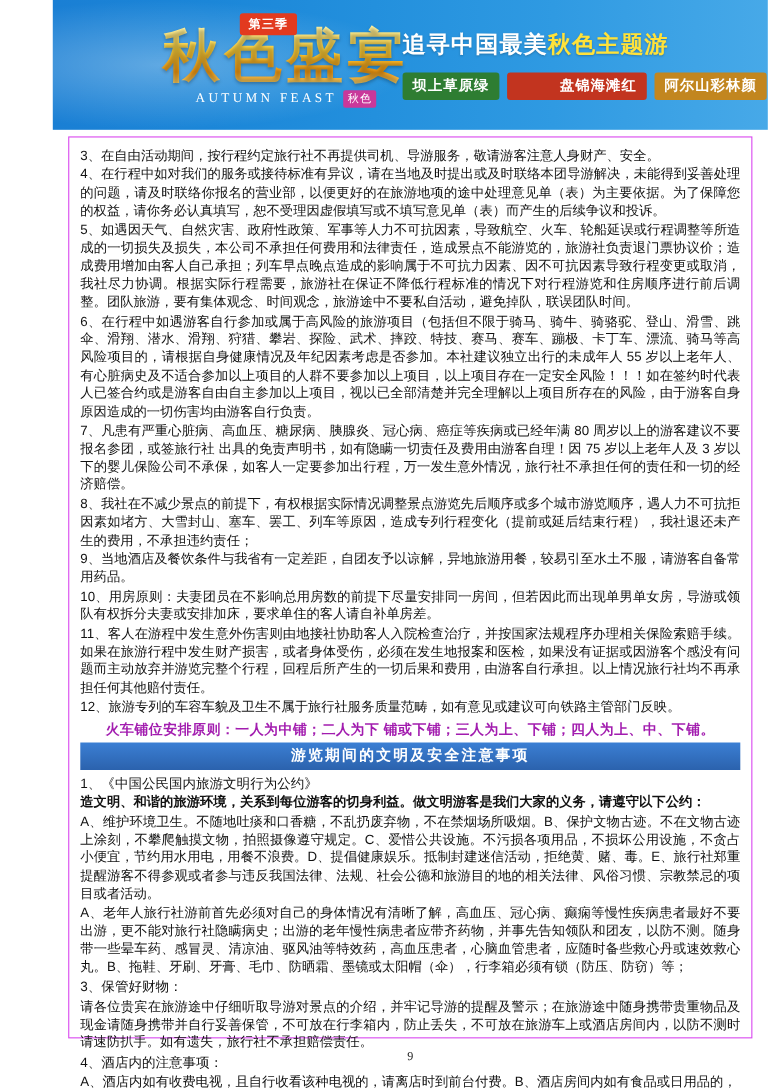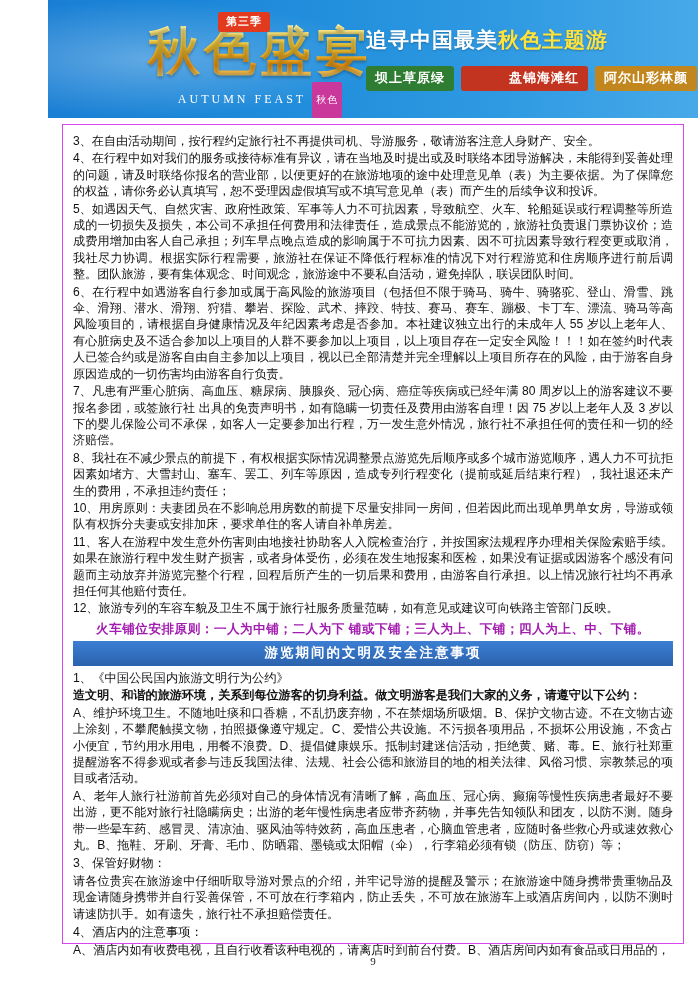--- a/index.html
+++ b/index.html
@@ -76,21 +76,21 @@
     letter-spacing: 3px;
     color: #ffffff;
     margin-top: 2px;
     font-family: "Liberation Serif", serif;
   }
   .brand-sub .cn {
     display: inline-block;
     background: #c9389a;
     color: #fff;
     font-size: 10px;
-    padding: 11px 4px;
+    padding: 1px 4px;
     border-radius: 2px;
     margin-left: 6px;
     letter-spacing: 1px;
   }
   .banner-right {
     position: absolute;
     left: 318px;
     top: 26px;
     width: 360px;
   }
@@ -204,20 +204,21 @@
   </div>
 
   <div class="content">
 
     <p class="item">3、在自由活动期间，按行程约定旅行社不再提供司机、导游服务，敬请游客注意人身财产、安全。</p>
     <p class="item">4、在行程中如对我们的服务或接待标准有异议，请在当地及时提出或及时联络本团导游解决，未能得到妥善处理的问题，请及时联络你报名的营业部，以便更好的在旅游地项的途中处理意见单（表）为主要依据。为了保障您的权益，请你务必认真填写，恕不受理因虚假填写或不填写意见单（表）而产生的后续争议和投诉。</p>
     <p class="item">5、如遇因天气、自然灾害、政府性政策、军事等人力不可抗因素，导致航空、火车、轮船延误或行程调整等所造成的一切损失及损失，本公司不承担任何费用和法律责任，造成景点不能游览的，旅游社负责退门票协议价；造成费用增加由客人自己承担；列车早点晚点造成的影响属于不可抗力因素、因不可抗因素导致行程变更或取消，我社尽力协调。根据实际行程需要，旅游社在保证不降低行程标准的情况下对行程游览和住房顺序进行前后调整。团队旅游，要有集体观念、时间观念，旅游途中不要私自活动，避免掉队，联误团队时间。</p>
     <p class="item">6、在行程中如遇游客自行参加或属于高风险的旅游项目（包括但不限于骑马、骑牛、骑骆驼、登山、滑雪、跳伞、滑翔、潜水、滑翔、狩猎、攀岩、探险、武术、摔跤、特技、赛马、赛车、蹦极、卡丁车、漂流、骑马等高风险项目的，请根据自身健康情况及年纪因素考虑是否参加。本社建议独立出行的未成年人 55 岁以上老年人、有心脏病史及不适合参加以上项目的人群不要参加以上项目，以上项目存在一定安全风险！！！如在签约时代表人已签合约或是游客自由自主参加以上项目，视以已全部清楚并完全理解以上项目所存在的风险，由于游客自身原因造成的一切伤害均由游客自行负责。</p>
     <p class="item">7、凡患有严重心脏病、高血压、糖尿病、胰腺炎、冠心病、癌症等疾病或已经年满 80 周岁以上的游客建议不要报名参团，或签旅行社 出具的免责声明书，如有隐瞒一切责任及费用由游客自理！因 75 岁以上老年人及 3 岁以下的婴儿保险公司不承保，如客人一定要参加出行程，万一发生意外情况，旅行社不承担任何的责任和一切的经济赔偿。</p>
     <p class="item">8、我社在不减少景点的前提下，有权根据实际情况调整景点游览先后顺序或多个城市游览顺序，遇人力不可抗拒因素如堵方、大雪封山、塞车、罢工、列车等原因，造成专列行程变化（提前或延后结束行程），我社退还未产生的费用，不承担违约责任；</p>
+    <p class="item">9、当地酒店及餐饮条件与我省有一定差距，自团友予以谅解，异地旅游用餐，较易引至水土不服，请游客自备常用药品。</p>
     <p class="item">10、用房原则：夫妻团员在不影响总用房数的前提下尽量安排同一房间，但若因此而出现单男单女房，导游或领队有权拆分夫妻或安排加床，要求单住的客人请自补单房差。</p>
     <p class="item">11、客人在游程中发生意外伤害则由地接社协助客人入院检查治疗，并按国家法规程序办理相关保险索赔手续。如果在旅游行程中发生财产损害，或者身体受伤，必须在发生地报案和医检，如果没有证据或因游客个感没有问题而主动放弃并游览完整个行程，回程后所产生的一切后果和费用，由游客自行承担。以上情况旅行社均不再承担任何其他赔付责任。</p>
     <p class="item">12、旅游专列的车容车貌及卫生不属于旅行社服务质量范畴，如有意见或建议可向铁路主管部门反映。</p>
 
     <div class="warn-bar">火车铺位安排原则：一人为中铺；二人为下 铺或下铺；三人为上、下铺；四人为上、中、下铺。</div>
 
     <div class="section-title">游览期间的文明及安全注意事项</div>
 
     <p class="sub-head">1、《中国公民国内旅游文明行为公约》</p>
     <p class="item bold">造文明、和谐的旅游环境，关系到每位游客的切身利益。做文明游客是我们大家的义务，请遵守以下公约：</p>

